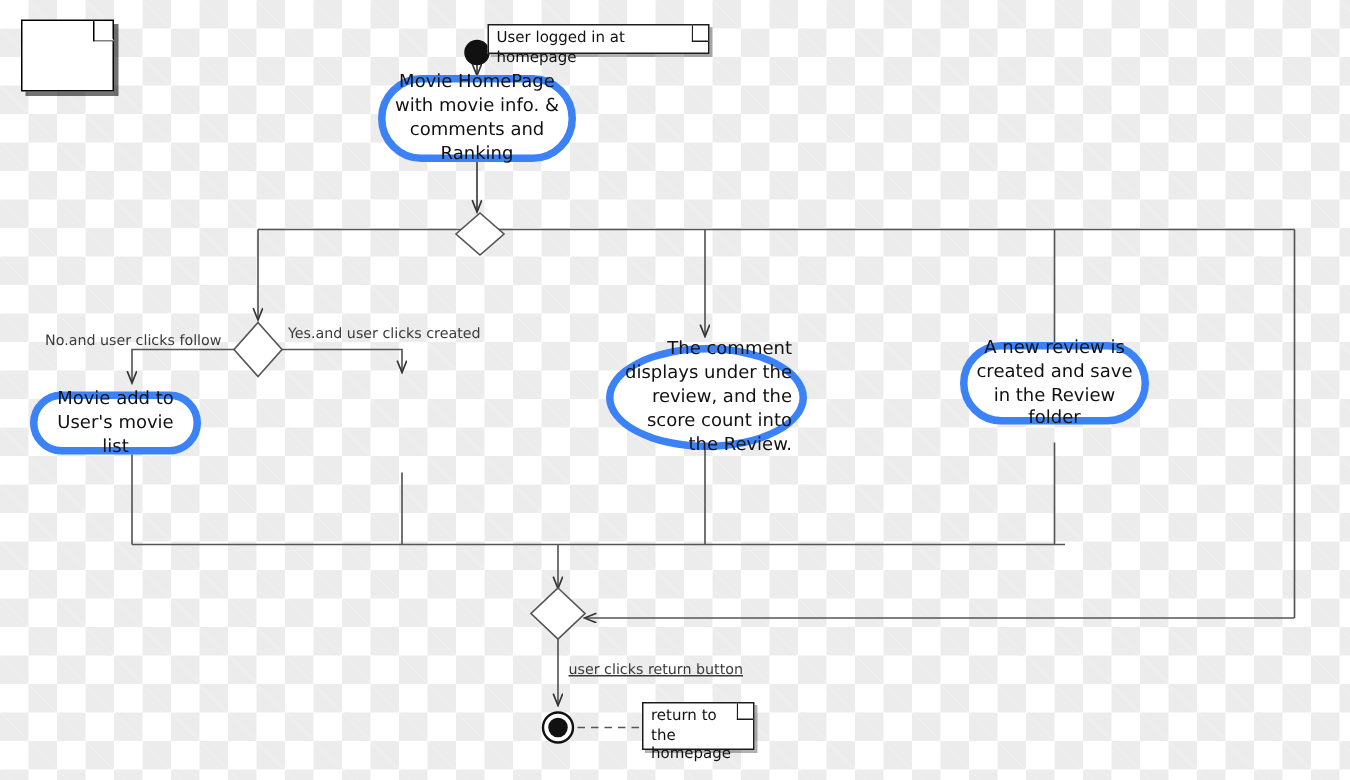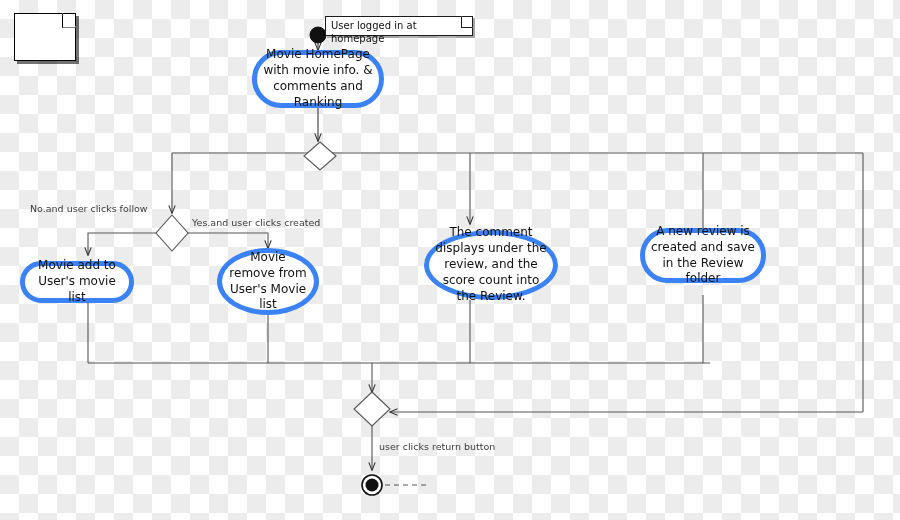--- a/index.html
+++ b/index.html
@@ -138,40 +138,41 @@
 
   <div class="docicon" style="left:14px;top:13px;width:62px;height:48px;">
     <span class="corner"></span>
   </div>
 
   <div class="note" style="left:325px;top:16px;width:148px;height:20px;">
     <span class="fold"></span>
     <span>User logged in at homepage</span>
   </div>
 
+  <div class="note" style="left:428px;top:468px;width:75px;height:32px;">
+    <span class="fold"></span>
+    <span>return to the homepage</span>
+  </div>
 
   <div class="node pill" style="left:252px;top:50px;width:132px;height:58px;">
     <span>Movie HomePage with movie info. &amp; comments and Ranking</span>
   </div>
 
   <div class="node pill" style="left:20px;top:261px;width:114px;height:42px;">
     <span>Movie add to User's movie list</span>
   </div>
 
-  <div class="node oval" style="left:217px;top:248px;width:102px;height:67px;">
-    <span>Movie remove from User's Movie list</span>
-  </div>
 
-  <div class="node oval" style="left:424px;top:230px;width:134px;height:70px;">
+  <div class="node oval" style="left:404px;top:230px;width:134px;height:70px;text-align:right;">
     <span>The comment displays under the review, and the score count into the Review.</span>
   </div>
 
   <div class="node pill" style="left:640px;top:228px;width:126px;height:55px;">
     <span>A new review is created and save in the Review folder</span>
   </div>
 
-  <div class="edge-label" style="left:30px;top:203px;text-align:center;">No.and user clicks follow</div>
+  <div class="edge-label" style="left:30px;top:222px;text-align:center;">No.and user clicks follow</div>
 
   <div class="edge-label" style="left:192px;top:217px;">Yes.and user clicks created</div>
 
-  <div class="edge-label" style="left:379px;top:441px;">user clicks return button</div>
+  <div class="edge-label" style="left:379px;top:441px;text-decoration:underline;">user clicks return button</div>
 
 </div>
 
 </body></html>

